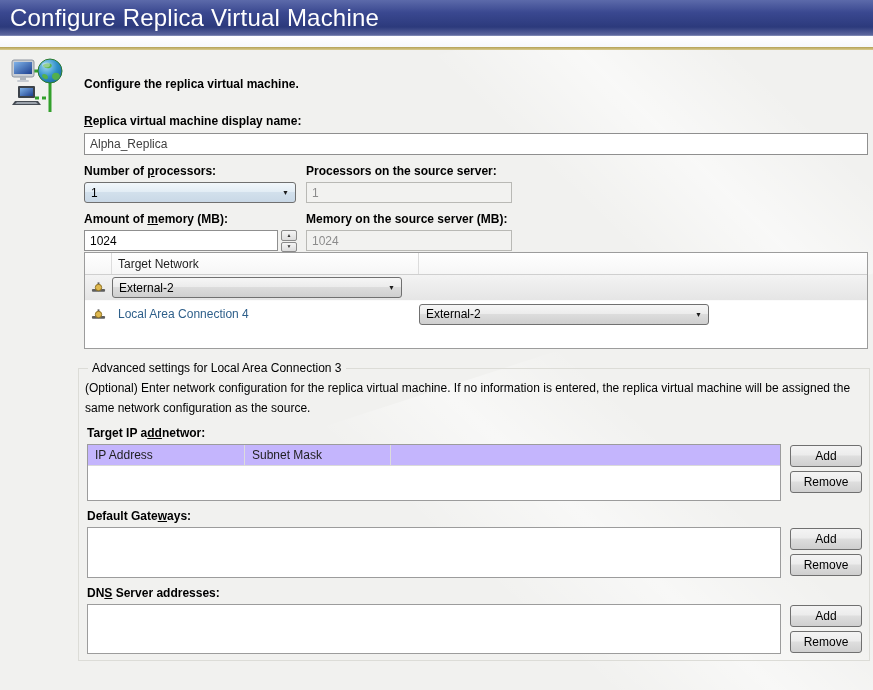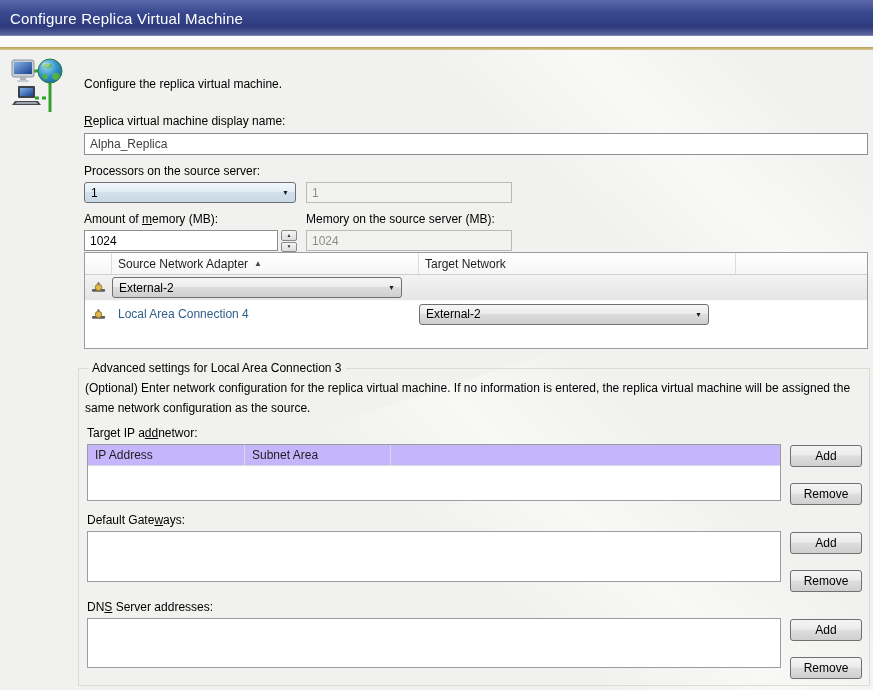--- a/index.html
+++ b/index.html
@@ -5,39 +5,39 @@
   * { box-sizing: border-box; margin: 0; padding: 0; }
   html, body { width: 873px; height: 690px; overflow: hidden; }
   body { font-family: "Liberation Sans", sans-serif; font-size: 12px; color: #000; background: #f1f1ef; }
 
   
   .titlebar {
     height: 36px;
     background: linear-gradient(#5c6aaa 0%, #3a4890 35%, #2c3a7c 75%, #5a649b 96%, #8d96bd 100%);
     display: flex; align-items: center; padding-left: 10px;
   }
-  .titlebar h1 { font-size: 15px; font-weight: 400; color: #ffffff; letter-spacing: .2px; text-align: center; }
+  .titlebar h1 { font-size: 24px; font-weight: 400; color: #ffffff; letter-spacing: .2px; text-align: center; }
   .subband { height: 11px; background: linear-gradient(#ffffff, #f6f7fa); }
   .goldline { height: 3px; background: linear-gradient(#b3a054, #d9cb8f); }
 
   
   .content { position: relative; height: 640px; background: #f1f1ef; overflow: hidden; }
   .swoosh { position: absolute; pointer-events: none; }
   .swoosh-a { top: -60px; right: -140px; width: 650px; height: 330px;
     background: linear-gradient(60deg, rgba(255,255,255,0) 35%, rgba(255,255,255,.55) 50%, rgba(255,255,255,0) 65%);
     transform: rotate(-16deg); }
   .swoosh-b { bottom: -80px; right: -100px; width: 760px; height: 420px;
     background: linear-gradient(60deg, rgba(255,255,255,0) 40%, rgba(255,255,255,.5) 53%, rgba(255,255,255,0) 66%);
     transform: rotate(-18deg); }
 
   .vm-icon { position: absolute; left: 10px; top: 7px; width: 56px; height: 56px; }
 
   .main { position: relative; z-index: 1; margin-left: 84px; padding-top: 27px; width: 786px; }
 
-  .lbl { display: block; font-size: 12px; color: #000; line-height: 15px; }
+  .lbl { display: block; font-size: 12px; color: #000; line-height: 15px; font-weight: bold; }
   .key { text-decoration: underline; }
   .intro { margin-bottom: 22px; }
 
   input.textbox {
     width: 784px; height: 22px; border: 1px solid #8f8f8f; background: #fff;
     font-family: "Liberation Sans", sans-serif; font-size: 12px; padding: 0 5px; color: #404040;
   }
   .mt9 { margin-top: 9px; }  .mb3 { margin-bottom: 3px; }  .mb4 { margin-bottom: 4px; }
 
   .two-col { display: grid; grid-template-columns: 222px 1fr; }
@@ -77,21 +77,21 @@
   .row-combo { width: 290px; }
 
   
   fieldset.adv { margin-top: 12px; margin-left: -6px; width: 792px; border: 1px solid #dcdcd7;
     padding: 2px 6px 6px 6px; }
   fieldset.adv legend { padding: 0 4px; margin-left: 3px; font-size: 12px; color: #000; }
   .adv-desc { width: 776px; line-height: 20px; margin-top: 1px; }
 
   .list-section-label { margin-top: 8px; margin-bottom: 3px; margin-left: 2px; }
   .list-row { display: flex; align-items: flex-start; margin-left: 2px; }
-  .btn-col { display: flex; flex-direction: column; gap: 16px; margin-left: 9px; padding-top: 1px; }
+  .btn-col { display: flex; flex-direction: column; gap: 4px; margin-left: 9px; padding-top: 1px; }
   .btn { width: 72px; height: 22px; border: 1px solid #707070; border-radius: 3px;
     background: linear-gradient(#f4f4f4, #ececec 45%, #dedede 50%, #cfcfcf);
     font-family: "Liberation Sans", sans-serif; font-size: 12px; color: #000;
     display: flex; align-items: center; justify-content: center; cursor: default; }
 
   .ip-table { width: 694px; height: 57px; border: 1px solid #9c9c9c; background: #fff; }
   .ip-head { display: grid; grid-template-columns: 157px 146px 1fr; height: 21px;
     border-bottom: 1px solid #dadada; background: #c4b5fd; }
   .ip-head > div { display: flex; align-items: center; padding-left: 7px; border-right: 1px solid #dcdcdc; color: #1e1e1e; }
   .ip-head > div:last-child { border-right: none; }
@@ -142,20 +142,21 @@
     <ellipse cx="36" cy="8" rx="4" ry="2.4" fill="#ffffff" opacity="0.35"></ellipse>
   </svg>
 
   <div class="main">
     <span class="lbl intro">Configure the replica virtual machine.</span>
 
     <label class="lbl mb4"><span></span><span class="key">R</span><span>eplica virtual machine display name:</span></label>
     <input class="textbox" type="text" value="Alpha_Replica" style="">
 
     <div class="two-col mt9 mb3">
+      <label class="lbl"><span>Number of </span><span class="key">p</span><span>rocessors:</span></label>
       <label class="lbl">Processors on the source server:</label>
     </div>
     <div class="two-col">
       <div class="combo combo-proc">
         <span>1</span>
         <span class="arrow">▼</span>
       </div>
       <div><input class="input-disabled" type="text" disabled="" value="1" style=""></div>
     </div>
 
@@ -176,24 +177,20 @@
         </div>
       </div>
       <div><input class="input-disabled" type="text" disabled="" value="1024" style=""></div>
     </div>
 
 
     <div class="adapter-table">
       <div class="a-head">
         <div></div>
         <div>
-          <span>Source Network Adapter</span>
-          <span class="sort-arrow">▲</span>
-        </div>
-        <div>
             <span>Target Network</span>
           </div>
         <div></div>
       </div>
 
       <div class="a-row selected">
         <div class="icon-cell">
           <svg width="15" height="13" viewBox="0 0 16 13">
               <rect x="7" y="1" width="2" height="5" fill="#5f5f5f"></rect>
               <rect x="1" y="8" width="14" height="3" rx="1" fill="#5f5f5f"></rect>
@@ -230,21 +227,21 @@
 
     <fieldset class="adv">
       <legend>Advanced settings for Local Area Connection 3</legend>
       <div class="adv-desc">(Optional) Enter network configuration for the replica virtual machine. If no information is entered, the replica virtual machine will be assigned the same network configuration as the source.</div>
 
       <label class="lbl list-section-label"><span>Target IP a</span><span class="key">dd</span><span>networ:</span></label>
       <div class="list-row">
         <div class="ip-table">
           <div class="ip-head">
             <div>IP Address</div>
-            <div>Subnet Area</div>
+            <div>Subnet Mask</div>
             <div></div>
           </div>
         </div>
         <div class="btn-col">
           <button class="btn">Add</button>
           <button class="btn">Remove</button>
         </div>
       </div>
 
       <label class="lbl list-section-label"><span>Default Gate</span><span class="key">w</span><span>ays:</span></label>

